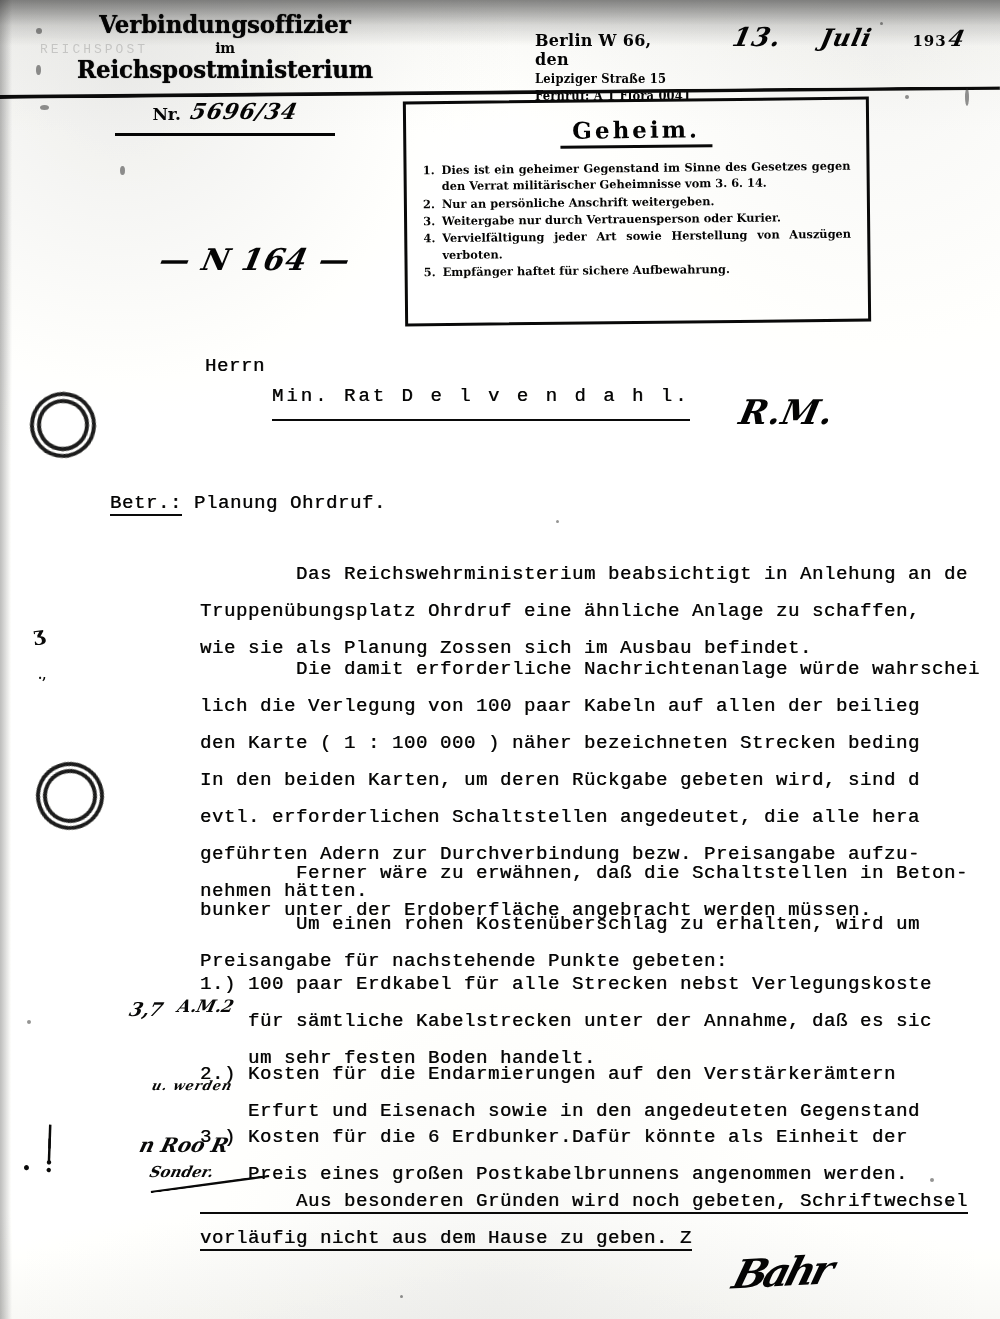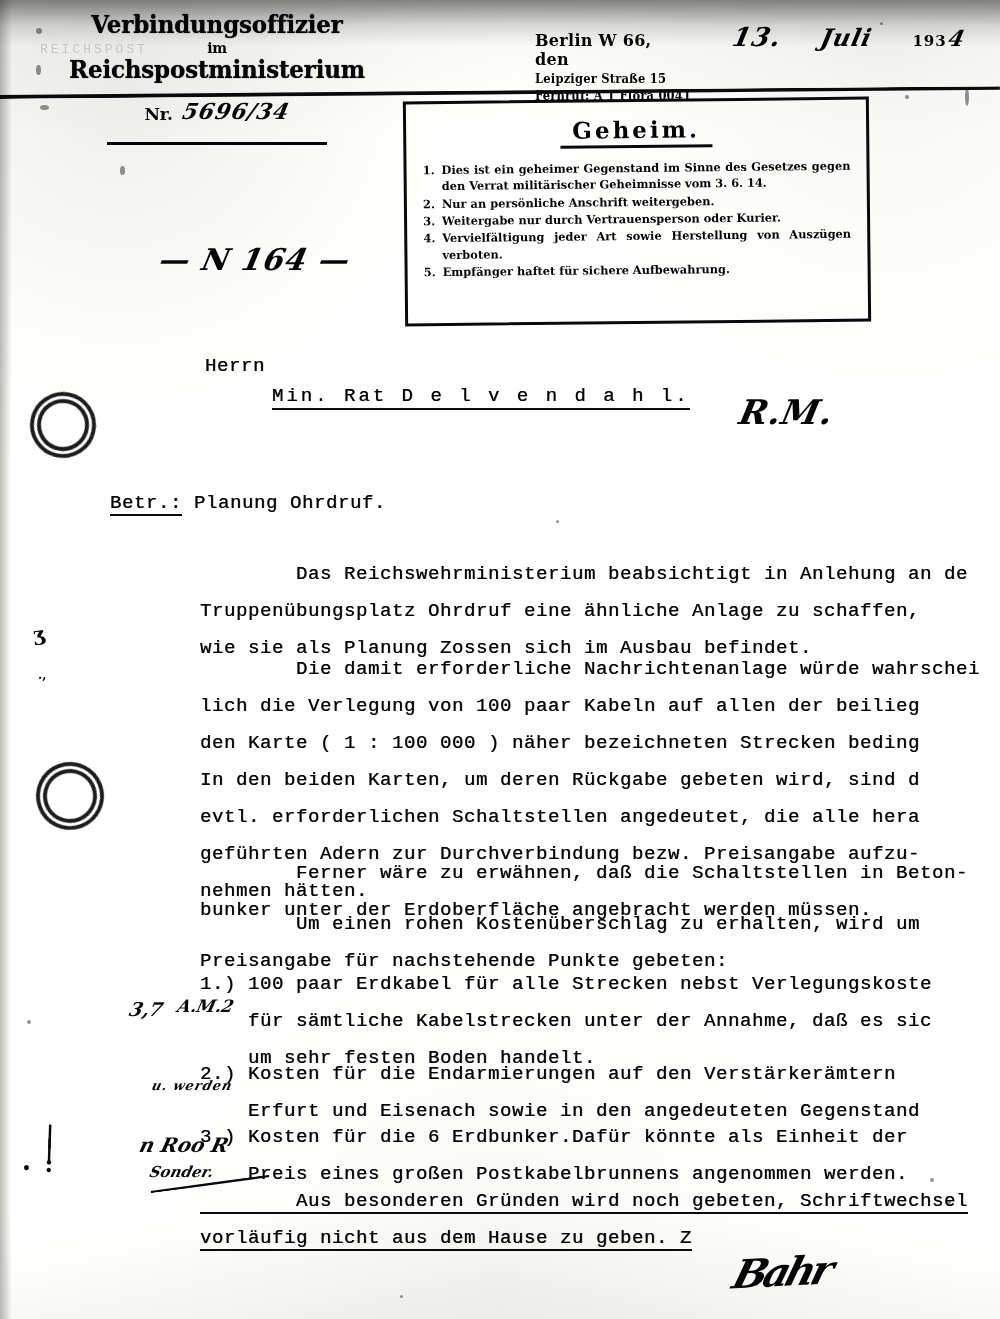--- a/index.html
+++ b/index.html
@@ -50,21 +50,21 @@
 
   
   .fraktur {
     font-family: "DejaVu Serif", "Liberation Serif", serif;
     font-weight: 700;
     font-style: normal;
     letter-spacing: -0.2px;
   }
   .letterhead {
     position: absolute;
-    left: 52px; top: 12px;
+    left: 60px; top: 12px;
     width: 330px;
     text-align: center;
   }
   .lh-org {
     font-size: 25px;
     line-height: 1.02;
     transform: scaleX(.92);
     text-shadow: 0 0 1px rgba(0,0,0,.85);
   }
   .lh-im {
@@ -80,21 +80,21 @@
   }
   .lh-nr-row {
     margin-top: 16px;
     display: flex;
     justify-content: center;
     align-items: flex-end;
     gap: 10px;
     border-bottom: 3px solid #0b0b0b;
     width: 220px;
     margin-left: auto; margin-right: auto;
-    padding-bottom: 18px;
+    padding-bottom: 9px;
   }
   .lh-nr-label { font-size: 17px; }
   .hand {
     font-family: "DejaVu Serif", "Liberation Serif", serif;
     font-style: italic;
     font-weight: 700;
     transform: skewX(-12deg);
     display: inline-block;
     letter-spacing: 1px;
   }
@@ -193,21 +193,21 @@
     letter-spacing: 0.6px;
     white-space: pre;
     text-shadow: 0.4px 0 0 rgba(0,0,0,.55), -0.3px 0 0 rgba(0,0,0,.35);
   }
   .addr-herrn {
     position: absolute; left: 205px; top: 355px;
   }
   .addr-name {
     position: absolute; left: 272px; top: 385px;
     border-bottom: 2px solid #111;
-    padding-bottom: 1px;
+    padding-bottom: 12px;
     letter-spacing: 3px;
   }
   .initials {
     position: absolute; left: 740px; top: 392px;
     font-size: 34px;
   }
   .betr {
     position: absolute; left: 62px; top: 470px;
   }
   .betr .u { border-bottom: 2px solid #111; }

